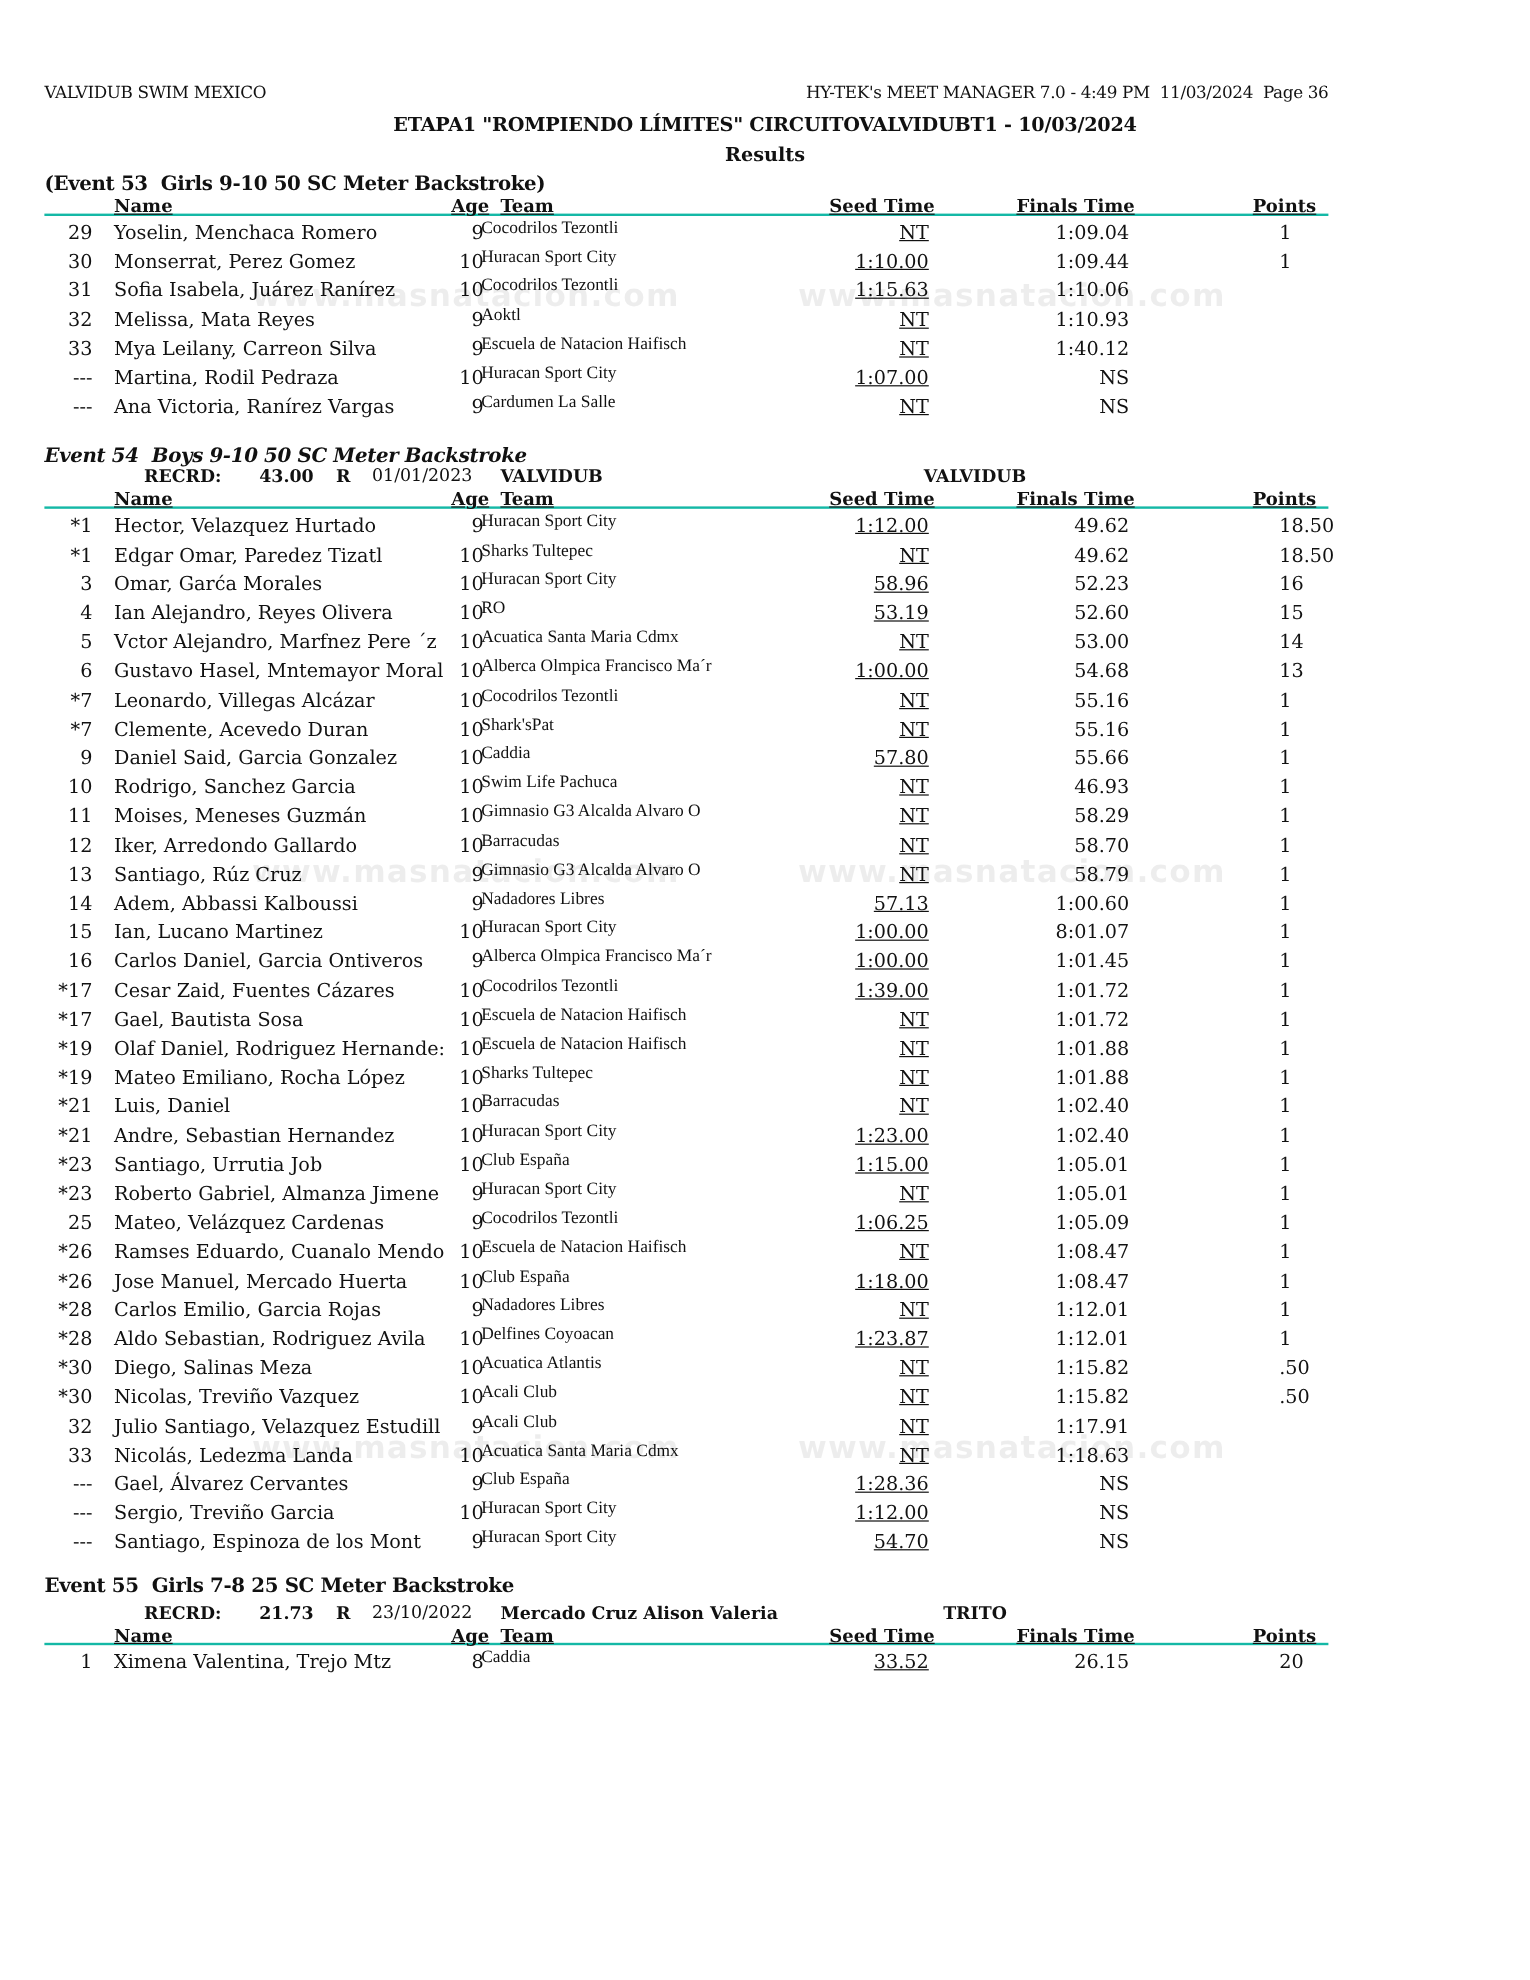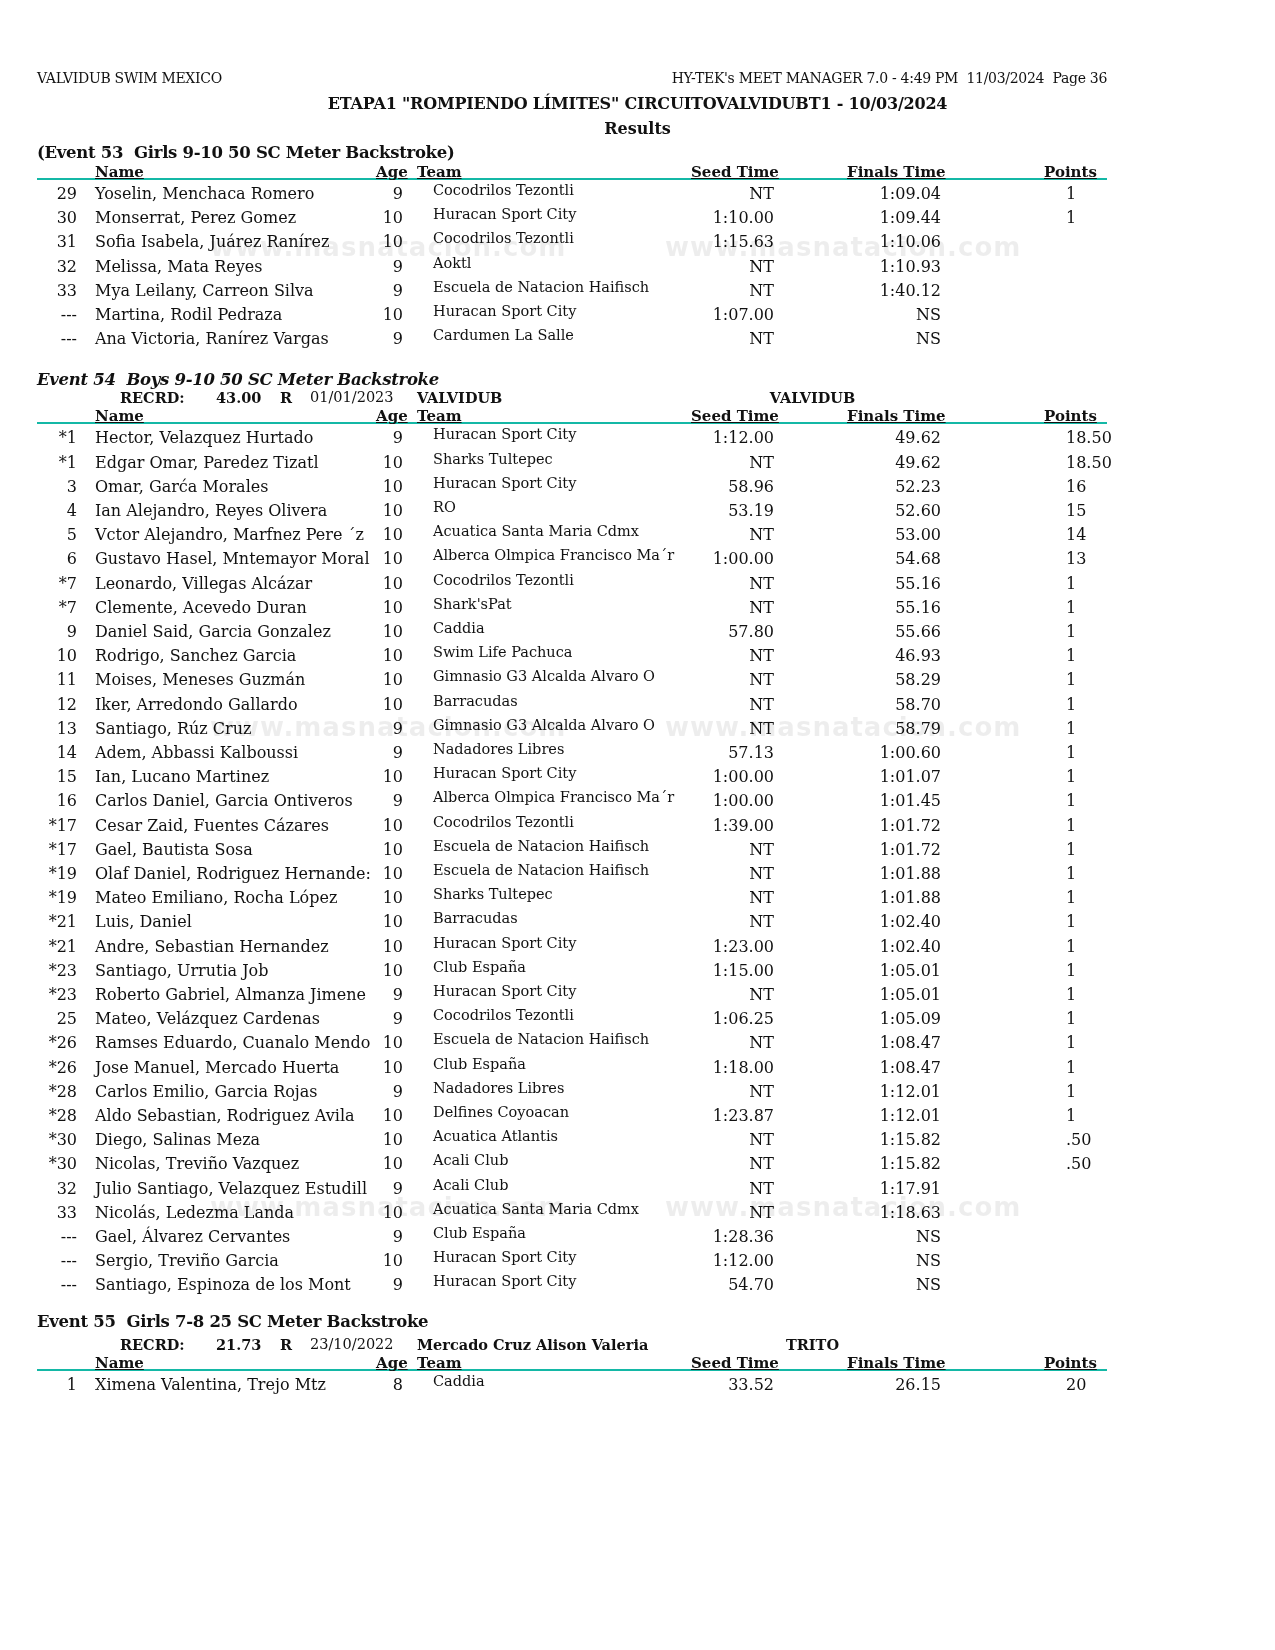--- a/index.html
+++ b/index.html
@@ -12,22 +12,22 @@
   .results-title { position: absolute; left: 0; width: 1275px; top: 119px; text-align: center; font-weight: bold; font-size: 16px; }
   .event-title { position: absolute; left: 37px; font-weight: bold; font-size: 16.5px; letter-spacing: -0.3px; white-space: pre; }
   .record { position: absolute; font-weight: bold; font-size: 14.5px; white-space: pre; }
   .colhdr { position: absolute; left: 37px; width: 1070px; height: 22px; border-bottom: 2px solid #14b8a6; }
   .colhdr span { position: absolute; bottom: -3px; font-weight: bold; font-size: 15px; text-decoration: underline; white-space: nowrap; }
   .row { position: absolute; left: 37px; width: 1070px; height: 24px; font-size: 16px; white-space: nowrap; }
   .row span { position: absolute; top: 0; }
   .c-place { right: 1030px; text-align: right; }
   .c-name { left: 58px; }
   .c-age { right: 704px; text-align: right; }
-  .c-team { left: 396px; font-size: 14.5px; top: -2px !important; }
-  .c-seed { right: 333px; text-align: right; }
+  .c-team { left: 364px; font-size: 14.5px; top: -2px !important; font-family: Liberation Serif, serif; }
+  .c-seed { right: 333px; text-align: right; text-decoration: underline; }
   .c-final { right: 166px; text-align: right; }
   .c-points { left: 1029px; }
   .watermark { position: absolute; font-family: "DejaVu Sans", sans-serif; font-weight: bold; font-size: 26px; color: rgba(0,0,0,0.07); letter-spacing: 1px; pointer-events: none; }
 </style>
 </head>
 <body>
 
 <div class="page">
   <div class="hdr-left">VALVIDUB SWIM MEXICO</div>
   <div class="hdr-right">HY-TEK's MEET MANAGER 7.0 - 4:49 PM  11/03/2024  Page 36</div>
@@ -249,21 +249,21 @@
           <span class="c-seed">57.13</span>
           <span class="c-final">1:00.60</span>
           <span class="c-points">1</span>
         </div>
         <div class="row" style="top: 767.2px;">
           <span class="c-place">15</span>
           <span class="c-name">Ian, Lucano Martinez</span>
           <span class="c-age">10</span>
           <span class="c-team">Huracan Sport City</span>
           <span class="c-seed">1:00.00</span>
-          <span class="c-final">1:01.07</span>
+          <span class="c-final">8:01.07</span>
           <span class="c-points">1</span>
         </div>
         <div class="row" style="top: 791.4px;">
           <span class="c-place">16</span>
           <span class="c-name">Carlos Daniel, Garcia Ontiveros</span>
           <span class="c-age">9</span>
           <span class="c-team">Alberca Olmpica Francisco Ma´r</span>
           <span class="c-seed">1:00.00</span>
           <span class="c-final">1:01.45</span>
           <span class="c-points">1</span>

